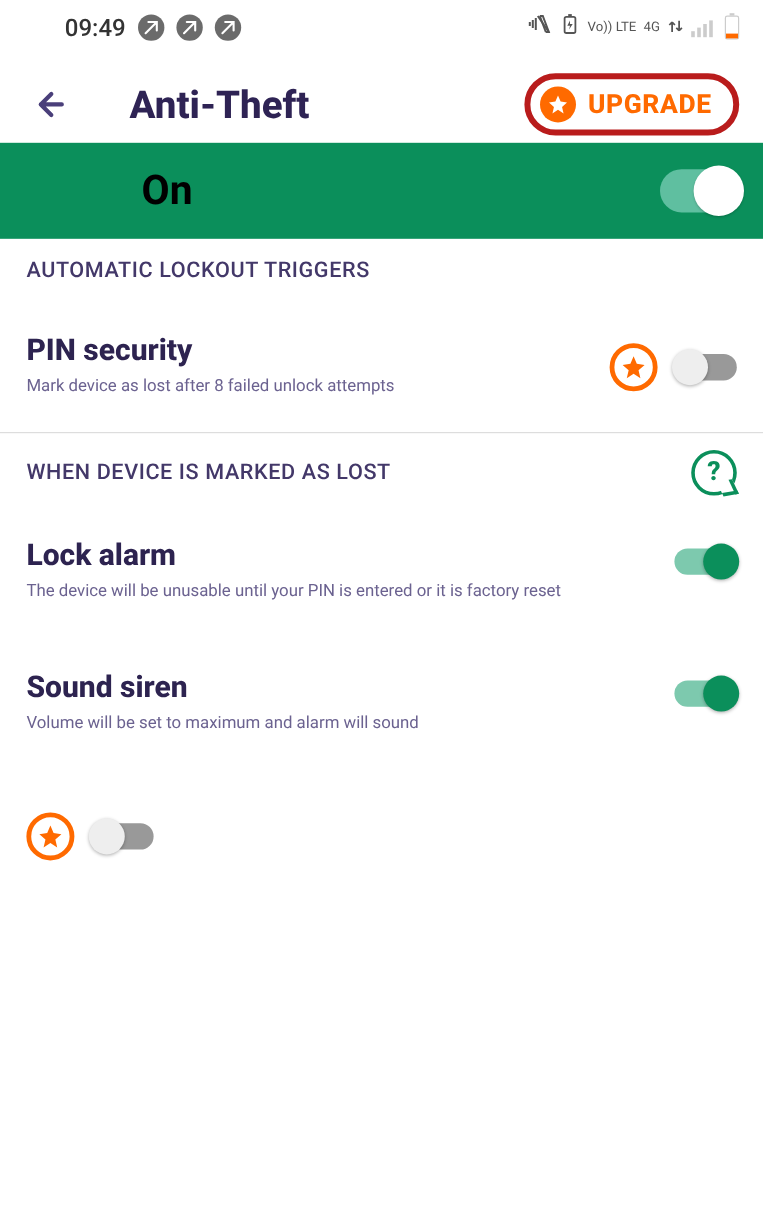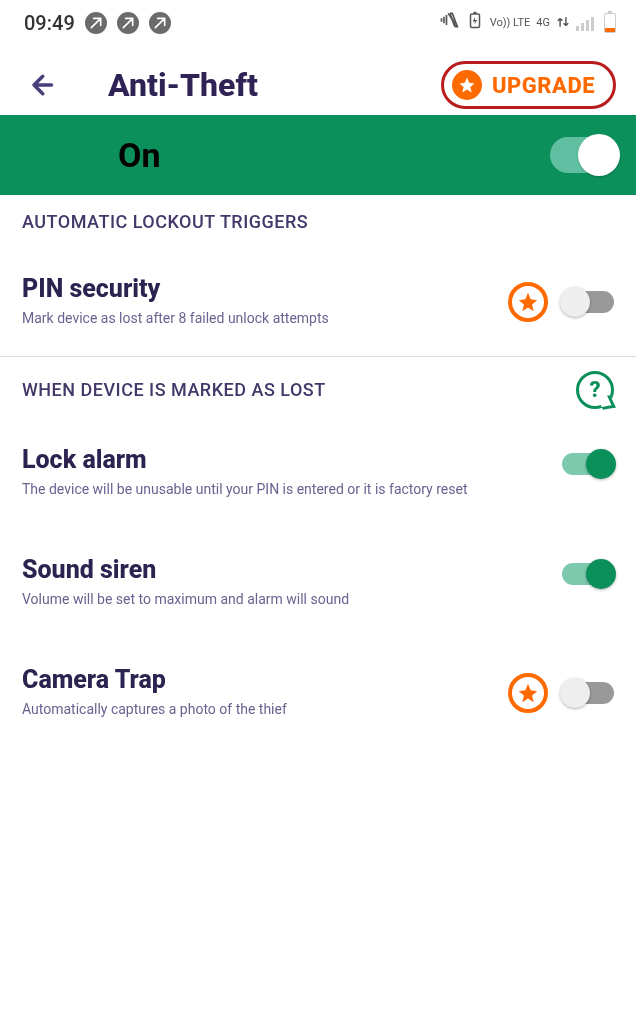--- a/index.html
+++ b/index.html
@@ -7,21 +7,21 @@
       width: 636px;
       height: 1024px;
       font-family: -apple-system, BlinkMacSystemFont, 'Segoe UI', Roboto, sans-serif;
       background: #fff;
       overflow: hidden;
     }
     .status-bar {
       display: flex;
       justify-content: space-between;
       align-items: center;
-      padding: 10px 20px 8px 24px;
+      padding: 10px 20px 8px 54px;
       color: #333;
       font-size: 20px;
     }
     .status-left { display: flex; align-items: center; gap: 10px; }
     .status-right { display: flex; align-items: center; gap: 6px; }
     .circled-icon {
       width: 22px; height: 22px; border-radius: 50%;
       background: #6b6b6b;
       display:flex;align-items:center;justify-content:center;
     }
@@ -34,21 +34,21 @@
     .back-arrow { width: 40px; display:flex; }
     .page-title {
       flex: 1;
       font-size: 32px;
       font-weight: 800;
       color: #2e2354;
       padding-left: 40px;
     }
     .upgrade-btn {
       display: flex; align-items: center;
-      border: 3px solid #b91c1c;
+      border: 5px solid #b91c1c;
       border-radius: 30px;
       padding: 6px 18px 6px 8px;
       gap: 10px;
       background: #fff;
       justify-content: flex-end;
     }
     .upgrade-star {
       width: 30px; height: 30px; background: #ff6a00; border-radius: 50%;
       display:flex;align-items:center;justify-content:center;
     }
@@ -241,24 +241,20 @@
   <div class="item-text">
     <div class="item-title">Sound siren</div>
     <div class="item-desc">Volume will be set to maximum and alarm will sound</div>
   </div>
   <div class="item-controls">
     <div class="switch on"></div>
   </div>
 </div>
 
 <div class="item">
-  <div class="item-text">
-    <div class="item-title">Camera Trap</div>
-    <div class="item-desc">Automatically captures a photo of the thief</div>
-  </div>
   <div class="item-controls">
     <div class="premium-badge">
       <svg width="22" height="22" viewBox="0 0 24 24" fill="#ff6a00">
           <path d="M12 2l2.9 6.9L22 10l-5.5 4.8L18.2 22 12 18l-6.2 4 1.7-7.2L2 10l7.1-1.1z"></path>
         </svg>
     </div>
     <div class="switch off"></div>
   </div>
 </div>
 

